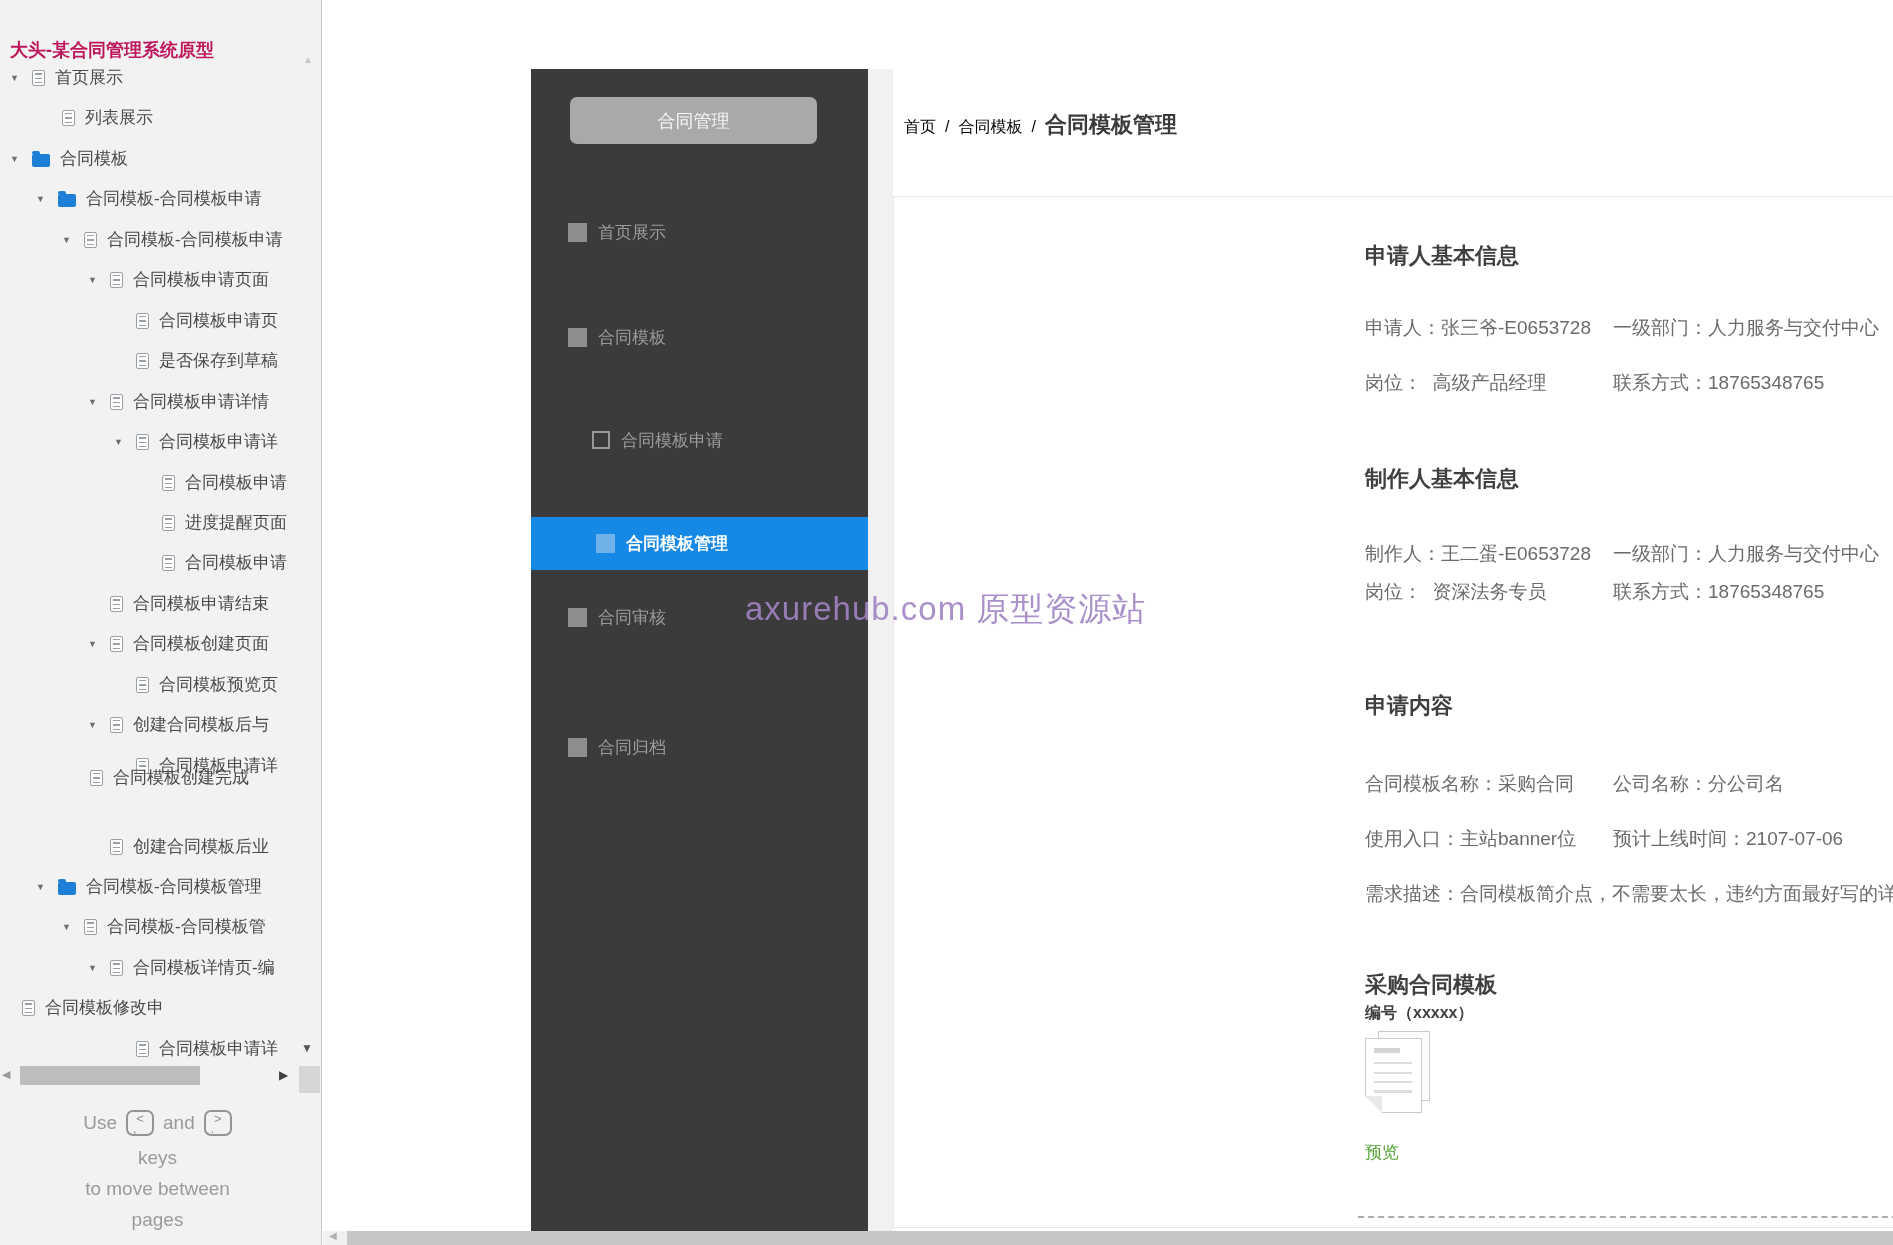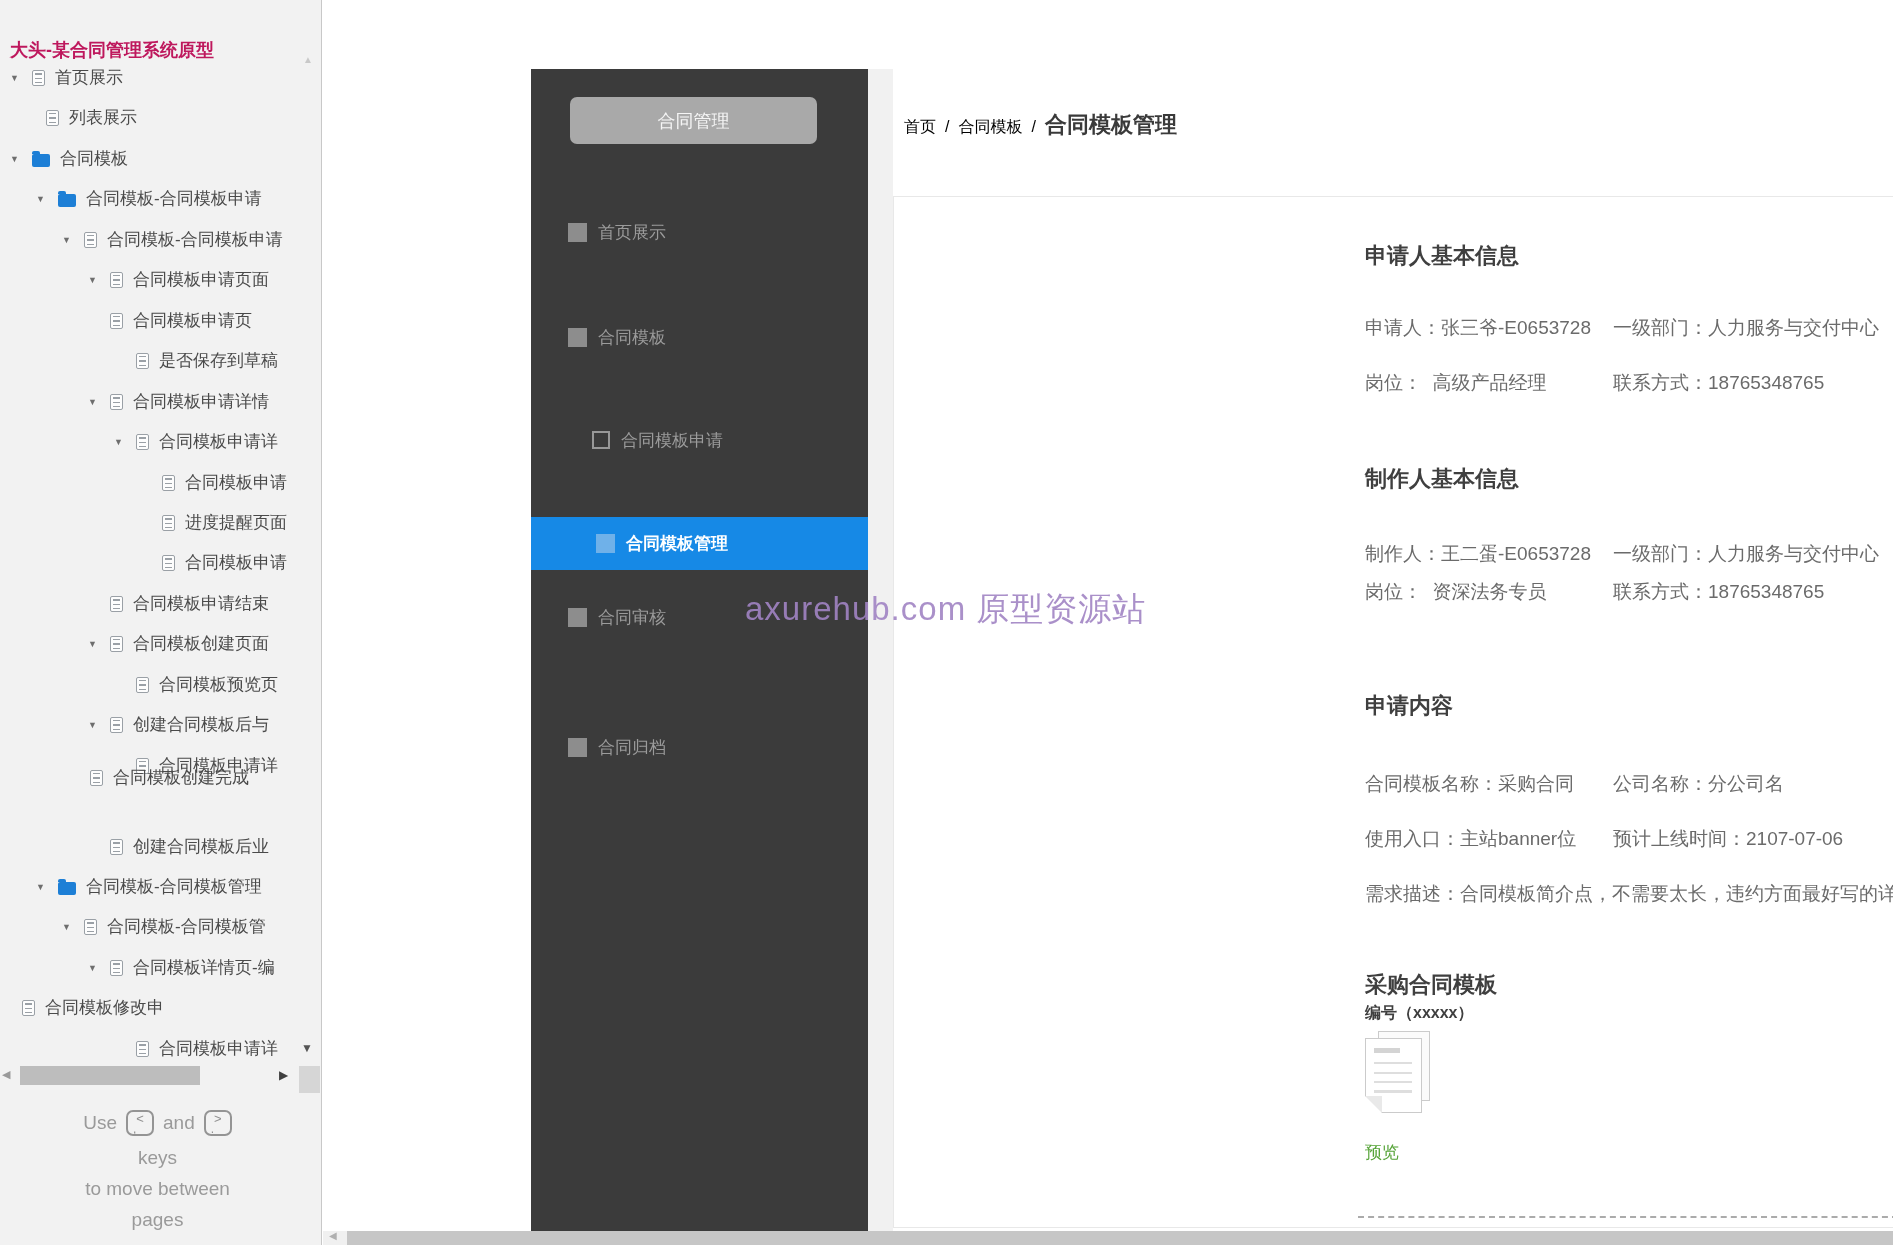--- a/index.html
+++ b/index.html
@@ -87,21 +87,21 @@
 
 <div id="sitemap">
   <div id="sitemap-title">大头-某合同管理系统原型</div>
 
   <div id="tree">
       <div class="tree-row" style="top: 0px; padding-left: 10px;">
         <span class="tw">▼</span>
         <span class="icon-page"></span>
         <span class="tree-label">首页展示</span>
       </div>
-      <div class="tree-row" style="top: 40px; padding-left: 24px;">
+      <div class="tree-row" style="top: 40px; padding-left: 40px;">
         <span class="tw"></span>
         <span class="icon-page"></span>
         <span class="tree-label">列表展示</span>
       </div>
       <div class="tree-row" style="top: 81px; padding-left: 10px;">
         <span class="tw">▼</span>
         <span class="icon-folder"></span>
         <span class="tree-label">合同模板</span>
       </div>
       <div class="tree-row" style="top: 121px; padding-left: 36px;">
@@ -112,21 +112,21 @@
       <div class="tree-row" style="top: 162px; padding-left: 62px;">
         <span class="tw">▼</span>
         <span class="icon-page"></span>
         <span class="tree-label">合同模板-合同模板申请</span>
       </div>
       <div class="tree-row" style="top: 202px; padding-left: 88px;">
         <span class="tw">▼</span>
         <span class="icon-page"></span>
         <span class="tree-label">合同模板申请页面</span>
       </div>
-      <div class="tree-row" style="top: 243px; padding-left: 88px;">
+      <div class="tree-row" style="top: 243px; padding-left: 114px;">
         <span class="tw"></span>
         <span class="icon-page"></span>
         <span class="tree-label">合同模板申请页</span>
       </div>
       <div class="tree-row" style="top: 283px; padding-left: 114px;">
         <span class="tw"></span>
         <span class="icon-page"></span>
         <span class="tree-label">是否保存到草稿</span>
       </div>
       <div class="tree-row" style="top: 324px; padding-left: 88px;">

